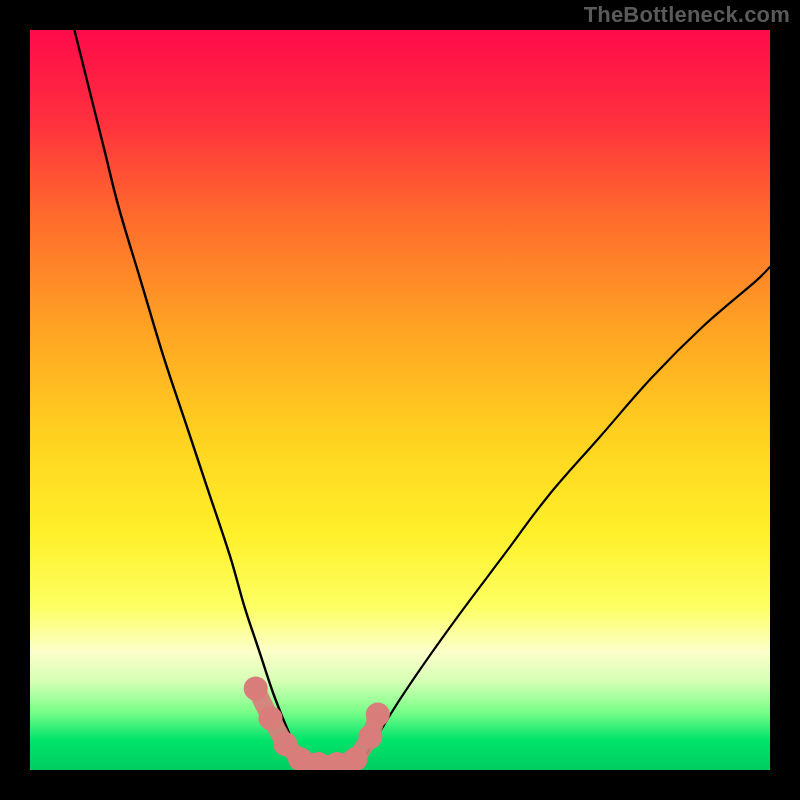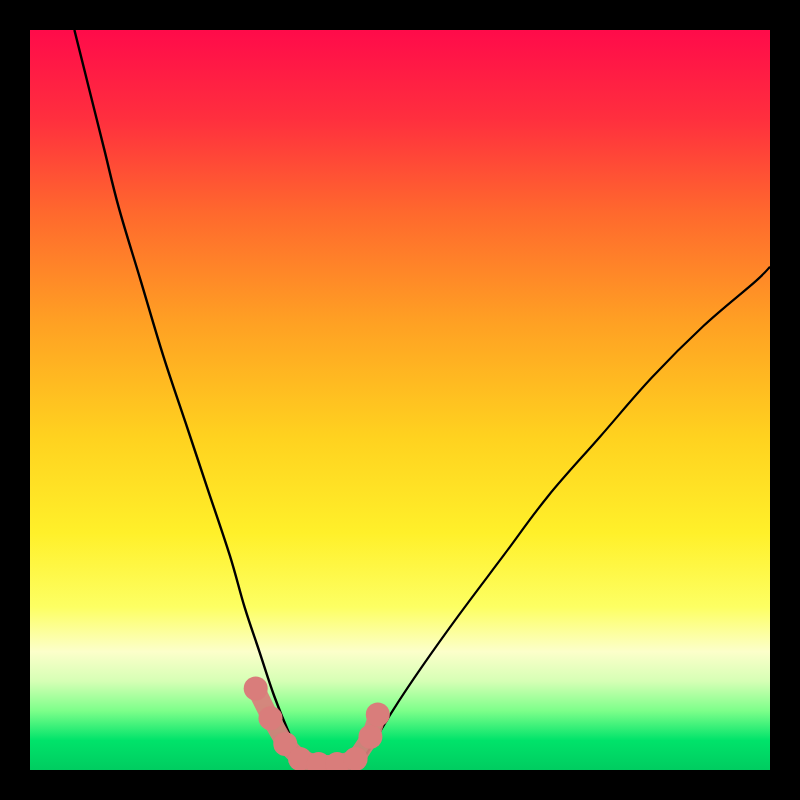--- a/index.html
+++ b/index.html
@@ -30,20 +30,21 @@
   }
   svg {
     position: absolute;
     top: 0; left: 0;
   }
 </style>
 </head>
 <body>
 
 <div class="frame">
+  <div class="watermark">TheBottleneck.com</div>
 
   <svg id="chart-svg" width="800" height="800" viewBox="0 0 800 800">
     <defs>
       <linearGradient id="bg-grad" x1="0" y1="0" x2="0" y2="1">
           <stop offset="0%" stop-color="#ff0b4a"></stop>
           <stop offset="12%" stop-color="#ff2f3e"></stop>
           <stop offset="25%" stop-color="#ff6a2d"></stop>
           <stop offset="40%" stop-color="#ffa223"></stop>
           <stop offset="55%" stop-color="#ffd21f"></stop>
           <stop offset="68%" stop-color="#fff02a"></stop>

